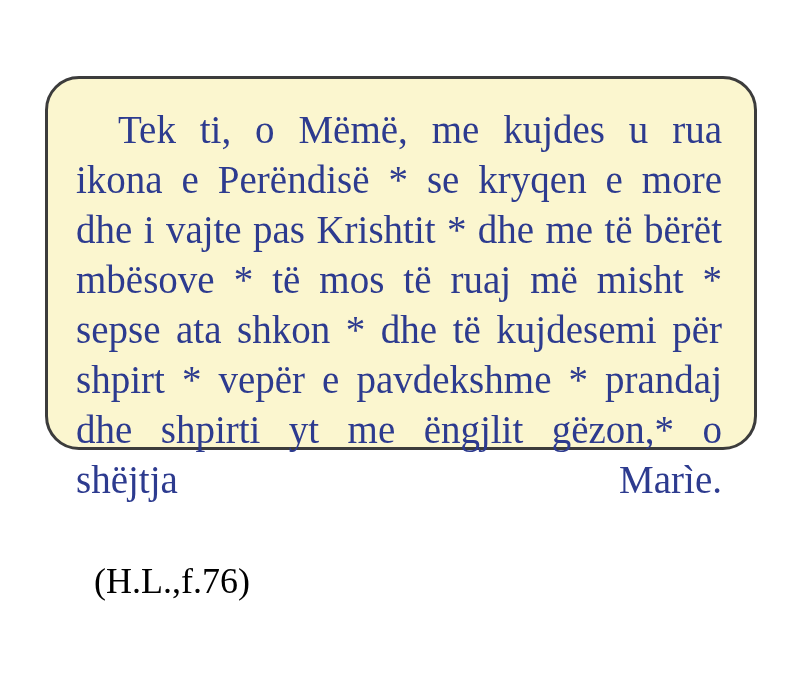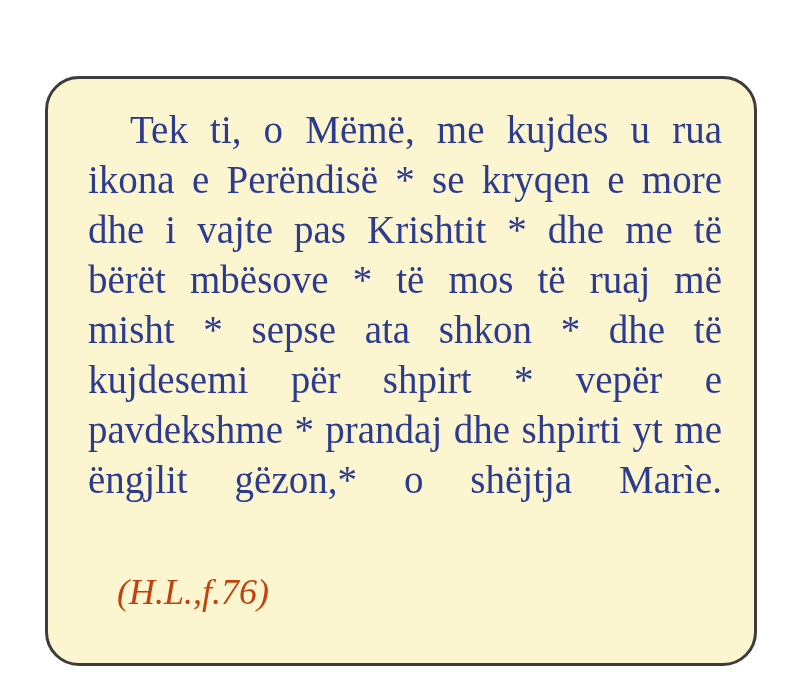--- a/index.html
+++ b/index.html
@@ -16,51 +16,50 @@
   #page {
     position: relative;
     width: 800px;
     height: 686px;
   }
   #card {
     position: absolute;
     left: 45px;
     top: 76px;
     width: 712px;
-    height: 590px;
+    height: 374px;
     box-sizing: border-box;
     background: #fbf6cf;
     border: 3px solid #3c3c3c;
     border-radius: 34px;
-    padding: 26px 32px 10px 40px;
+    padding: 26px 32px 10px 28px;
     box-sizing: border-box;
   }
   #body-text {
     margin: 0;
     color: #2d3b8f;
     font-family: "Liberation Serif", serif;
     font-size: 39px;
     line-height: 50px;
     text-align: justify;
     text-indent: 42px;
     word-spacing: 1px;
     -webkit-hyphens: none;
     hyphens: none;
   }
   #body-text::after {
     content: "";
     display: inline-block;
     width: 100%;
   }
   #citation {
-    margin: 11px;
+    margin: 0;
     padding-left: 18px;
-    color: #c2410c;
+    color: #000000;
     font-family: "Liberation Serif", serif;
-    font-style: italic;
     font-size: 36px;
     line-height: 52px;
     text-align: left;
   }
 </style>
 </head>
 <body>
 
 <div id="page">
   <div id="card">

